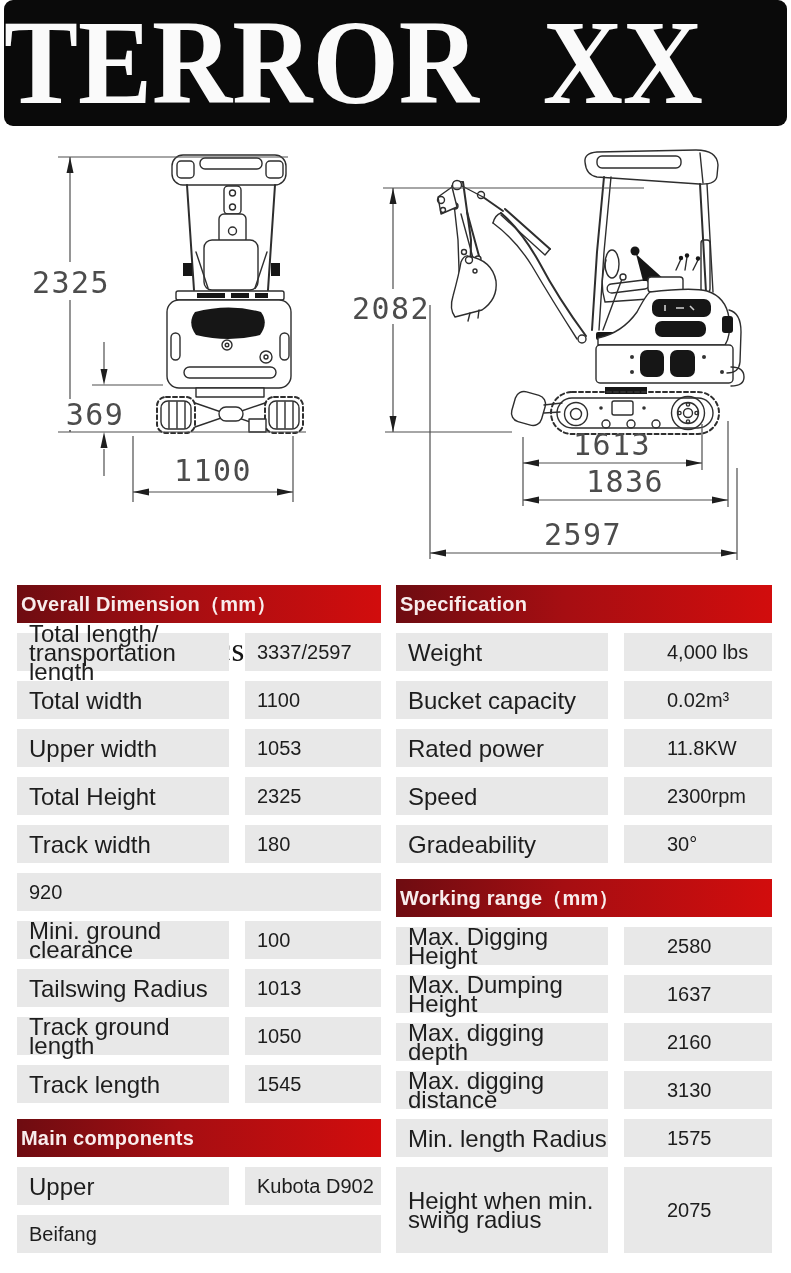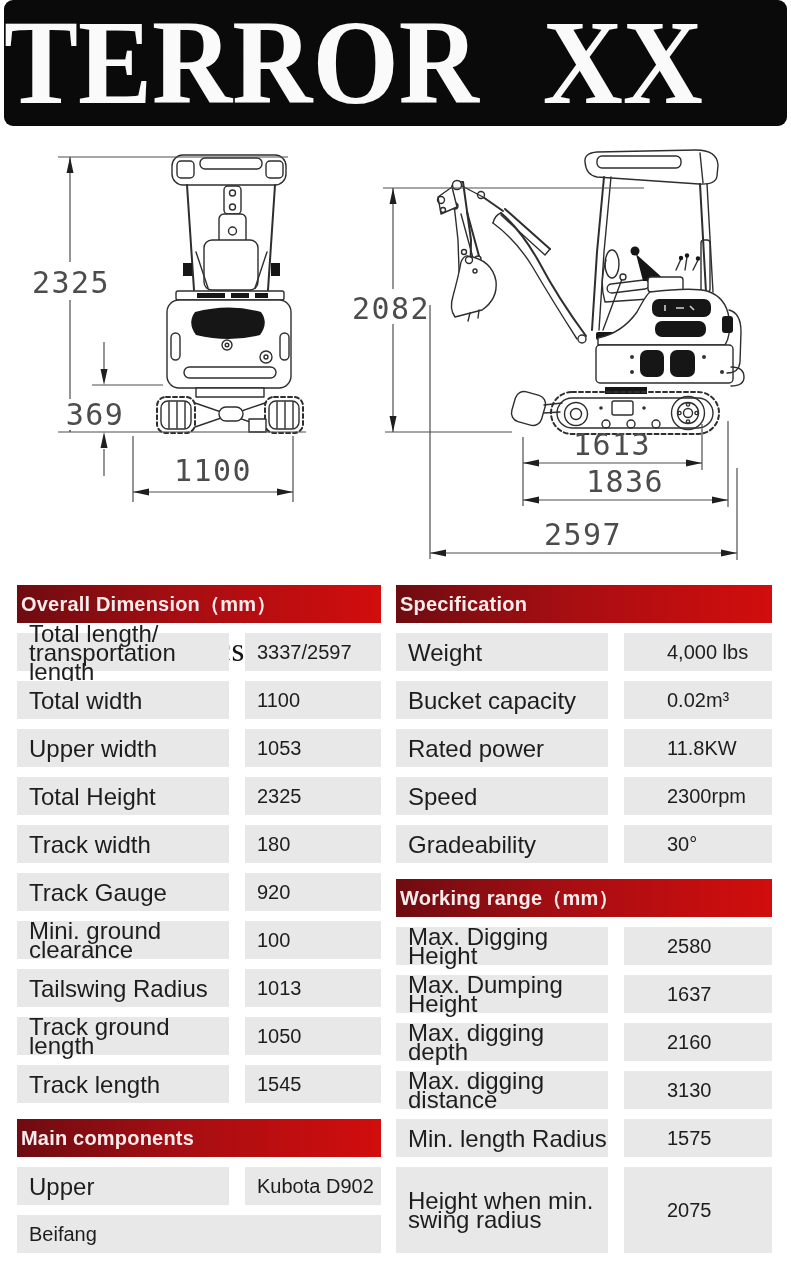--- a/index.html
+++ b/index.html
@@ -277,21 +277,20 @@
     </div>
     <div class="trow">
       <div class="cl">Total Height</div>
       <div class="cv">2325</div>
     </div>
     <div class="trow">
       <div class="cl">Track width</div>
       <div class="cv">180</div>
     </div>
     <div class="trow">
-      <div class="cl">Track Gauge</div>
       <div class="cv">920</div>
     </div>
     <div class="trow">
       <div class="cl">Mini. ground clearance</div>
       <div class="cv">100</div>
     </div>
     <div class="trow">
       <div class="cl">Tailswing Radius</div>
       <div class="cv">1013</div>
     </div>

